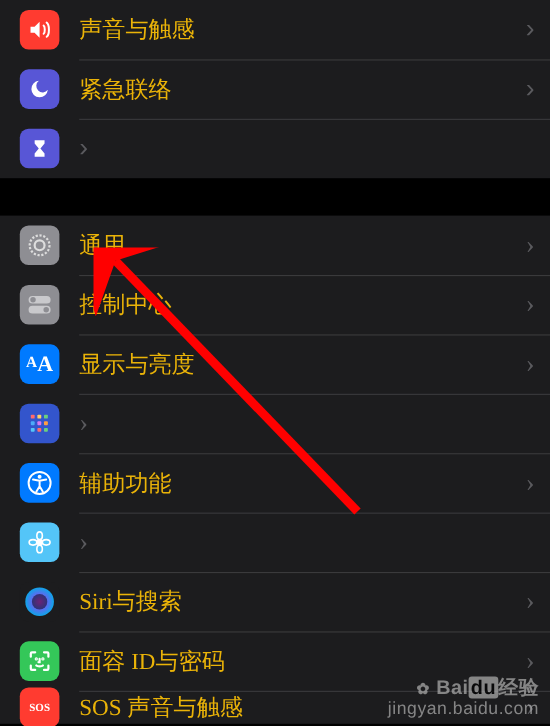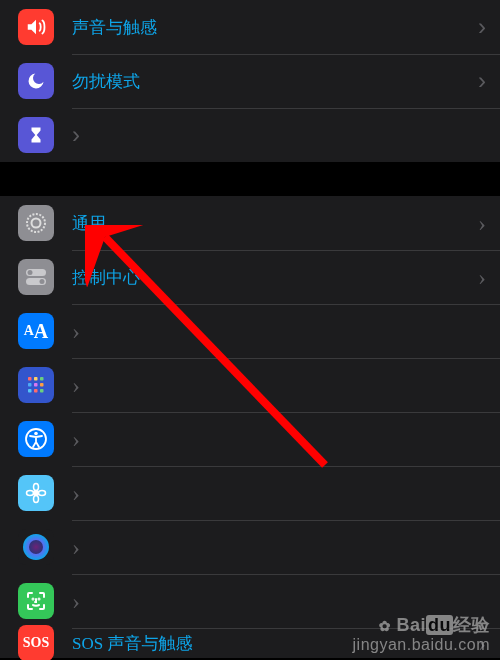--- a/index.html
+++ b/index.html
@@ -43,22 +43,22 @@
     height: 36px;
     border-radius: 8px;
     display: flex;
     align-items: center;
     justify-content: center;
     margin-right: 18px;
     flex-shrink: 0;
   }
   .label {
     flex: 1;
-    color: #0ea5e9;
-    font-size: 17px;
+    color: #eab308;
+    font-size: 21px;
     font-weight: 400;
   }
   .chevron {
     color: #5a5a5e;
     font-size: 24px;
     font-weight: 300;
   }
   .arrow-overlay {
     position: absolute;
     left: 85px;
@@ -111,21 +111,21 @@
       <span class="label">声音与触感</span>
       <span class="chevron">›</span>
     </div>
 
     <div class="row">
       <div class="icon-wrap" style="background:#5856d6">
         <svg width="20" height="20" viewBox="0 0 24 24">
             <path d="M21 12.8A9 9 0 1111.2 3a7 7 0 109.8 9.8z" fill="#fff"></path>
           </svg>
       </div>
-      <span class="label">勿扰模式</span>
+      <span class="label">紧急联络</span>
       <span class="chevron">›</span>
     </div>
 
     <div class="row">
       <div class="icon-wrap" style="background:#5856d6">
         <svg width="18" height="22" viewBox="0 0 24 24">
             <path d="M6 2h12v4l-5 6 5 6v4H6v-4l5-6-5-6V2z" fill="#fff"></path>
           </svg>
       </div>
       <span class="chevron">›</span>
@@ -157,20 +157,21 @@
       </div>
       <span class="label">控制中心</span>
       <span class="chevron">›</span>
     </div>
 
     <div class="row">
       <div class="icon-wrap" style="background:#007aff">
         <span style="color:#fff;font-size:14px;font-weight:700;">A</span>
           <span style="color:#fff;font-size:20px;font-weight:700;">A</span>
       </div>
+      <span class="label">显示与亮度</span>
       <span class="chevron">›</span>
     </div>
 
     <div class="row">
       <div class="icon-wrap" style="background:#3355cc">
         <svg width="24" height="24" viewBox="0 0 24 24">
           <rect x="4" y="4" width="3.5" height="3.5" rx="0.8" fill="#ff6b6b"></rect>
             <rect x="10" y="4" width="3.5" height="3.5" rx="0.8" fill="#ffd166"></rect>
             <rect x="16" y="4" width="3.5" height="3.5" rx="0.8" fill="#6bcf7f"></rect>
           <rect x="4" y="10" width="3.5" height="3.5" rx="0.8" fill="#4dabf7"></rect>
@@ -185,20 +186,21 @@
     </div>
 
     <div class="row">
       <div class="icon-wrap" style="background:#007aff">
         <svg width="24" height="24" viewBox="0 0 24 24">
             <circle cx="12" cy="12" r="10" fill="none" stroke="#fff" stroke-width="1.8"></circle>
             <circle cx="12" cy="6.5" r="1.8" fill="#fff"></circle>
             <path d="M6 9l6 1 6-1M12 10v5l-3 5M12 15l3 5" stroke="#fff" stroke-width="1.8" stroke-linecap="round" fill="none"></path>
           </svg>
       </div>
+      <span class="label">辅助功能</span>
       <span class="chevron">›</span>
     </div>
 
     <div class="row">
       <div class="icon-wrap" style="background:#54c5f8">
         <svg width="24" height="24" viewBox="0 0 24 24">
             <circle cx="12" cy="12" r="3" fill="#fff"></circle>
             <g fill="none" stroke="#fff" stroke-width="1.5">
               <ellipse cx="12" cy="6" rx="2.5" ry="3.5"></ellipse>
               <ellipse cx="12" cy="18" rx="2.5" ry="3.5"></ellipse>
@@ -217,38 +219,40 @@
               <radialGradient id="sg" cx="50%" cy="50%">
                 <stop offset="0%" stop-color="#d946ef"></stop>
                 <stop offset="50%" stop-color="#6366f1"></stop>
                 <stop offset="100%" stop-color="#0ea5e9"></stop>
               </radialGradient>
             </defs>
             <circle cx="15" cy="15" r="13" fill="url(#sg)"></circle>
             <circle cx="15" cy="15" r="7" fill="#000" opacity="0.5"></circle>
           </svg>
       </div>
+      <span class="label">Siri与搜索</span>
       <span class="chevron">›</span>
     </div>
 
     <div class="row">
       <div class="icon-wrap" style="background:#34c759">
         <svg width="24" height="24" viewBox="0 0 24 24" fill="none" stroke="#fff" stroke-width="2" stroke-linecap="round">
             <path d="M4 8V5a1 1 0 011-1h3M20 8V5a1 1 0 00-1-1h-3M4 16v3a1 1 0 001 1h3M20 16v3a1 1 0 01-1 1h-3"></path>
             <circle cx="9" cy="10" r="0.5" fill="#fff"></circle>
             <circle cx="15" cy="10" r="0.5" fill="#fff"></circle>
             <path d="M12 10v3h-1M9 16c1 1 5 1 6 0"></path>
           </svg>
       </div>
+      <span class="label">面容 ID与密码</span>
       <span class="chevron">›</span>
     </div>
 
     <div class="row" style="height:30px;">
       <div class="icon-wrap" style="background:#ff3b30">
-        <span style="color:#fff;font-size:14px;font-weight:800;">SOS</span>
+        <span style="color:#fff;font-size:10px;font-weight:800;">SOS</span>
       </div>
       <span class="label">SOS 声音与触感</span>
       <span class="chevron">›</span>
     </div>
 
   </div>
 </div>
 
 <svg class="arrow-overlay" width="260" height="260" viewBox="0 0 260 260">
   <defs>

